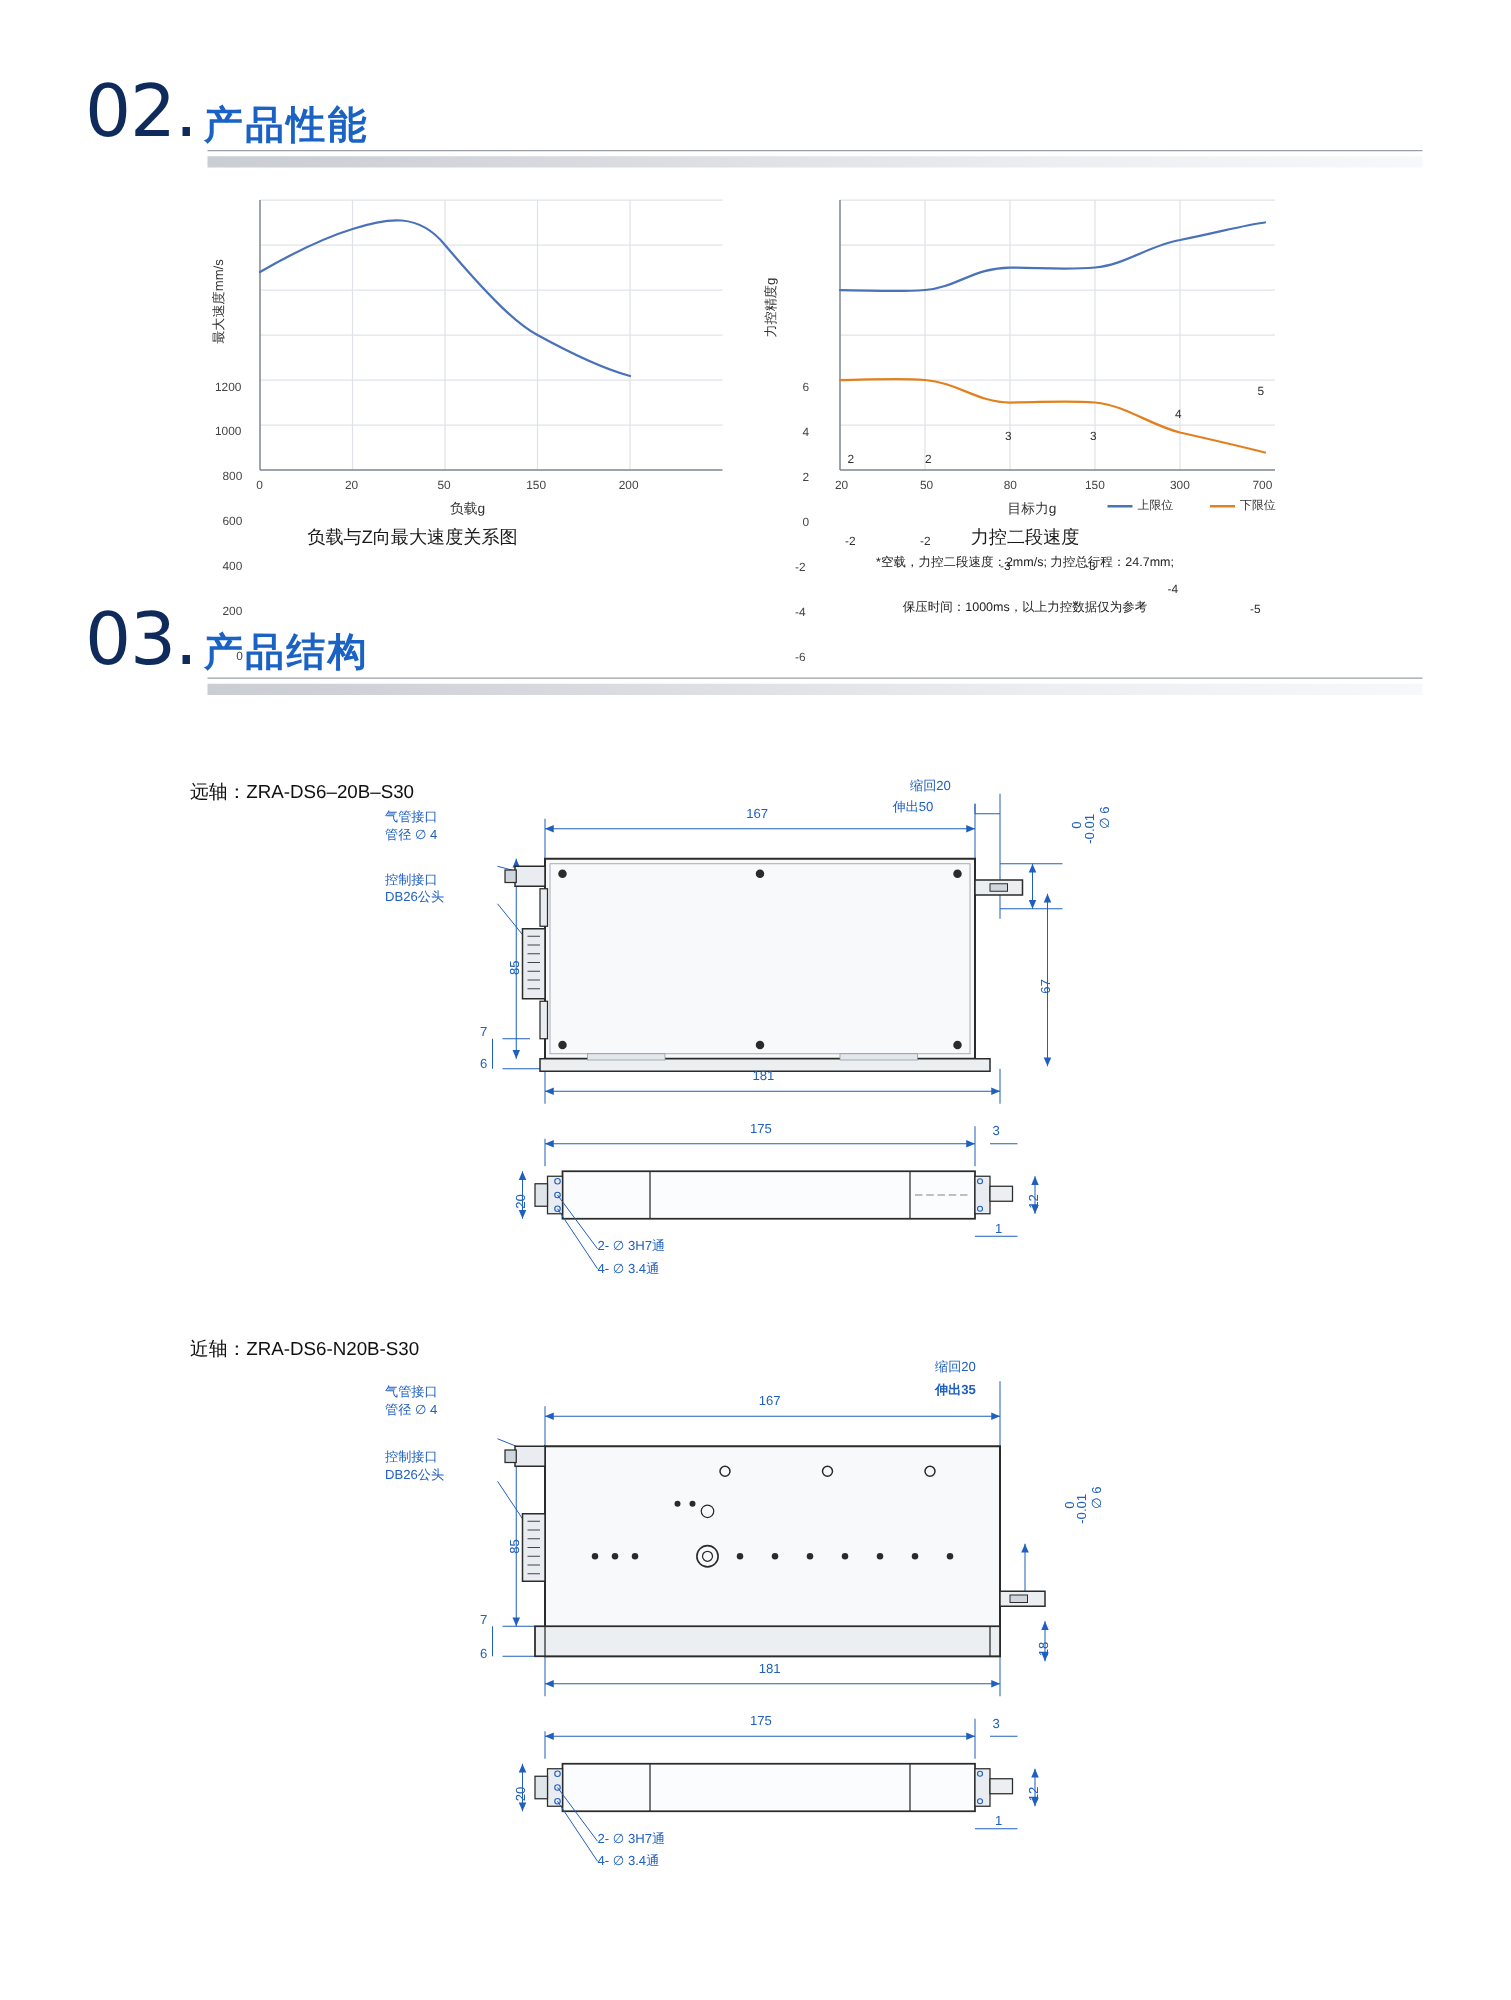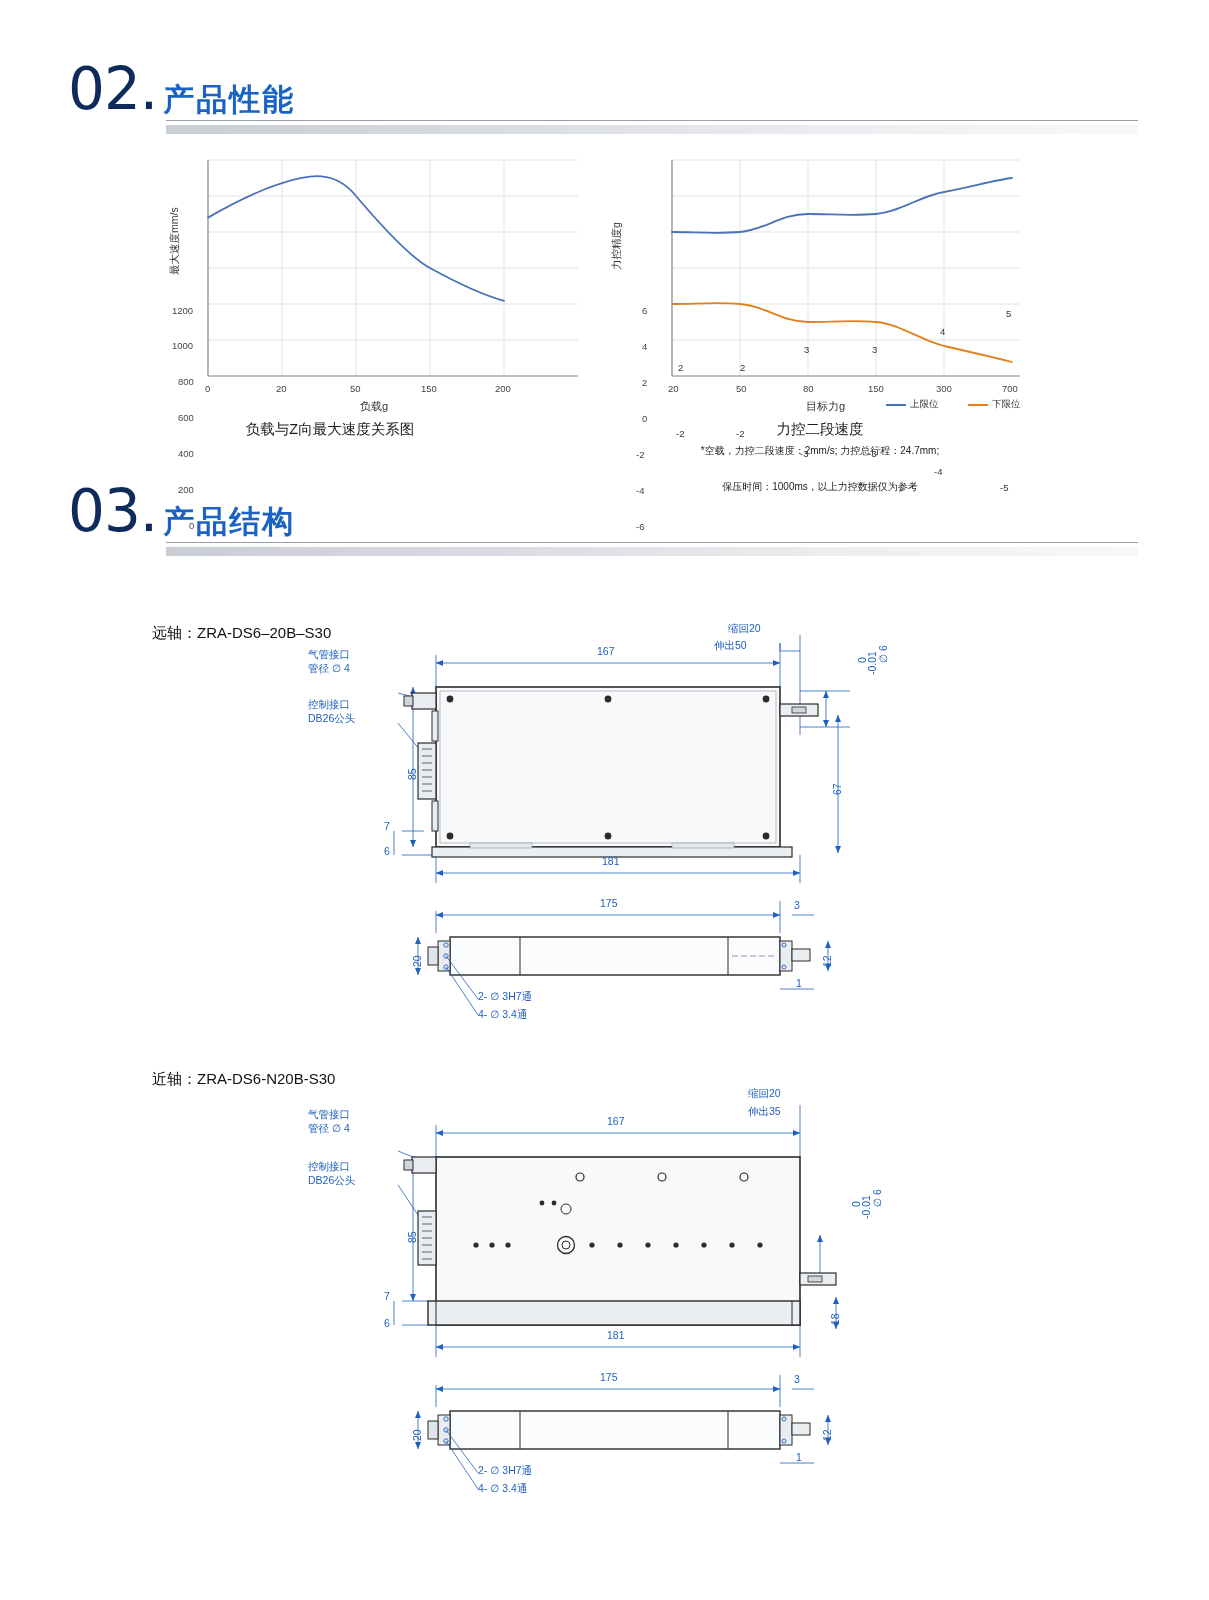--- a/index.html
+++ b/index.html
@@ -538,21 +538,21 @@
   <div class="call-text" style="left:28px; top:22px;">
     <span>气管接口</span><br>
     <span>管径 ∅ 4</span>
   </div>
   <div class="call-text" style="left:28px; top:74px;">
     <span>控制接口</span><br>
     <span>DB26公头</span>
   </div>
 
   <div class="dim-text" style="left:468px; top:2px;">缩回20</div>
-  <div class="dim-text" style="left:468px; top:20px;">伸出35</div>
+  <div class="dim-text" style="left:468px; top:20px;font-weight:bold;">伸出35</div>
 
   <div class="dim-text" style="left:327px; top:30px;">167</div>
   <div class="dim-text" style="left:327px; top:244px;">181</div>
   <div class="dim-text rot" style="left:126px; top:158px;">85</div>
   <div class="dim-text rot" style="left:549px; top:240px;">18</div>
   <div class="dim-text" style="left:104px; top:205px;">7</div>
   <div class="dim-text" style="left:104px; top:232px;">6</div>
 
   <div class="dim-text rot" style="left:570px; top:122px;">0</div>
   <div class="dim-text rot" style="left:580px; top:134px;">-0.01</div>

